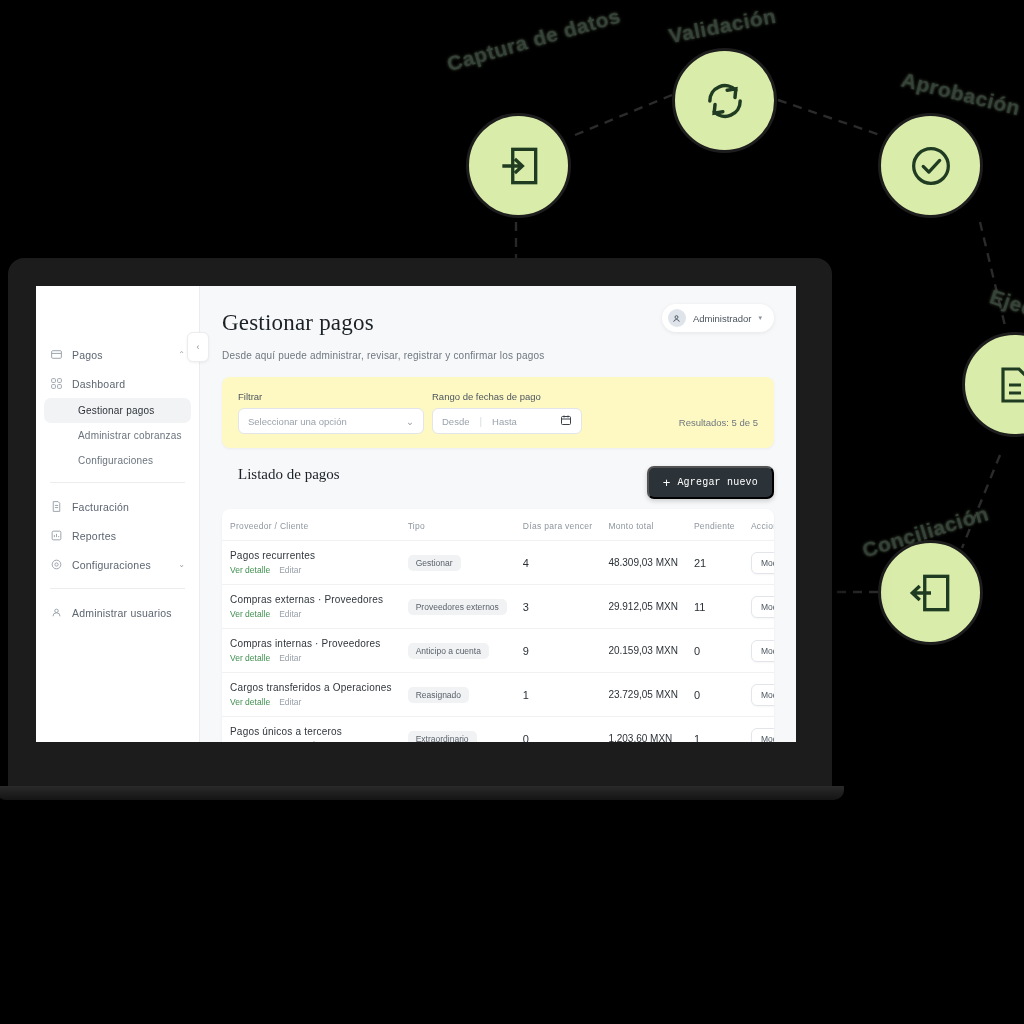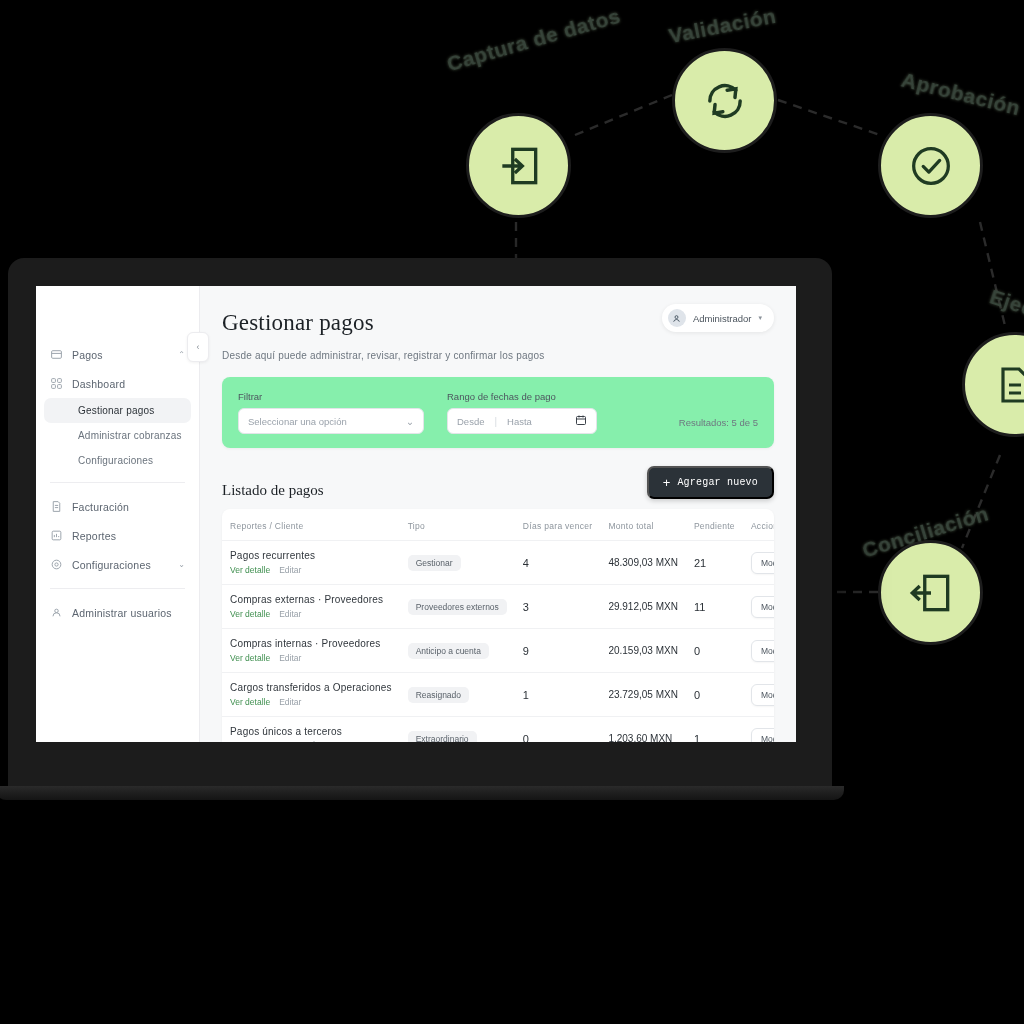--- a/index.html
+++ b/index.html
@@ -221,26 +221,26 @@
   }
   .chip-name {
     font-size: 9.5px;
     color: #4b545d;
     filter: blur(.55px);
   }
   .chip-caret { font-size: 7px; color: #8a9199; }
 
   
   .filter-card {
-    background: #86efac;
+    background: #fef9c3;
     border-radius: 8px;
     padding: 14px 16px;
     display: flex;
     align-items: flex-end;
-    gap: 23px;
+    gap: 8px;
     box-shadow: 0 1px 3px rgba(0,0,0,.05);
   }
   .field { display: flex; flex-direction: column; gap: 6px; }
   .field-label {
     font-size: 9.5px;
     color: #4d565f;
     filter: blur(.45px);
   }
   .select-box, .date-box {
     border: 1px solid #e2e5e9;
@@ -267,22 +267,22 @@
     font-size: 9.5px;
     color: #6e7780;
     filter: blur(.55px);
     padding-bottom: 6px;
     white-space: nowrap;
   }
 
   
   .list-head {
     display: flex;
-    align-items: flex-end;
-    margin: 18px 0 10px 0;
+    align-items: flex-start;
+    margin: 18px 0 10px 16px;
   }
   .list-title {
     font-family: "Liberation Serif", serif;
     font-size: 15px;
     color: #1c2126;
     font-weight: 400;
   }
   .add-btn {
     margin-left: auto;
     background: #2b3238;
@@ -570,21 +570,21 @@
               <button class="add-btn">
                 <span class="plus">+</span>
                 <span class="lbl">Agregar nuevo</span>
               </button>
             </div>
 
             <div class="table-card">
               <table>
                 <thead>
                   <tr>
-                    <th class="c-name">Reportes / Cliente</th>
+                    <th class="c-name">Proveedor / Cliente</th>
                     <th>Tipo</th>
                     <th>Días para vencer</th>
                     <th>Monto total</th>
                     <th>Pendiente</th>
                     <th>Acciones</th>
                   </tr>
                 </thead>
                 <tbody>
 
                   <tr>

